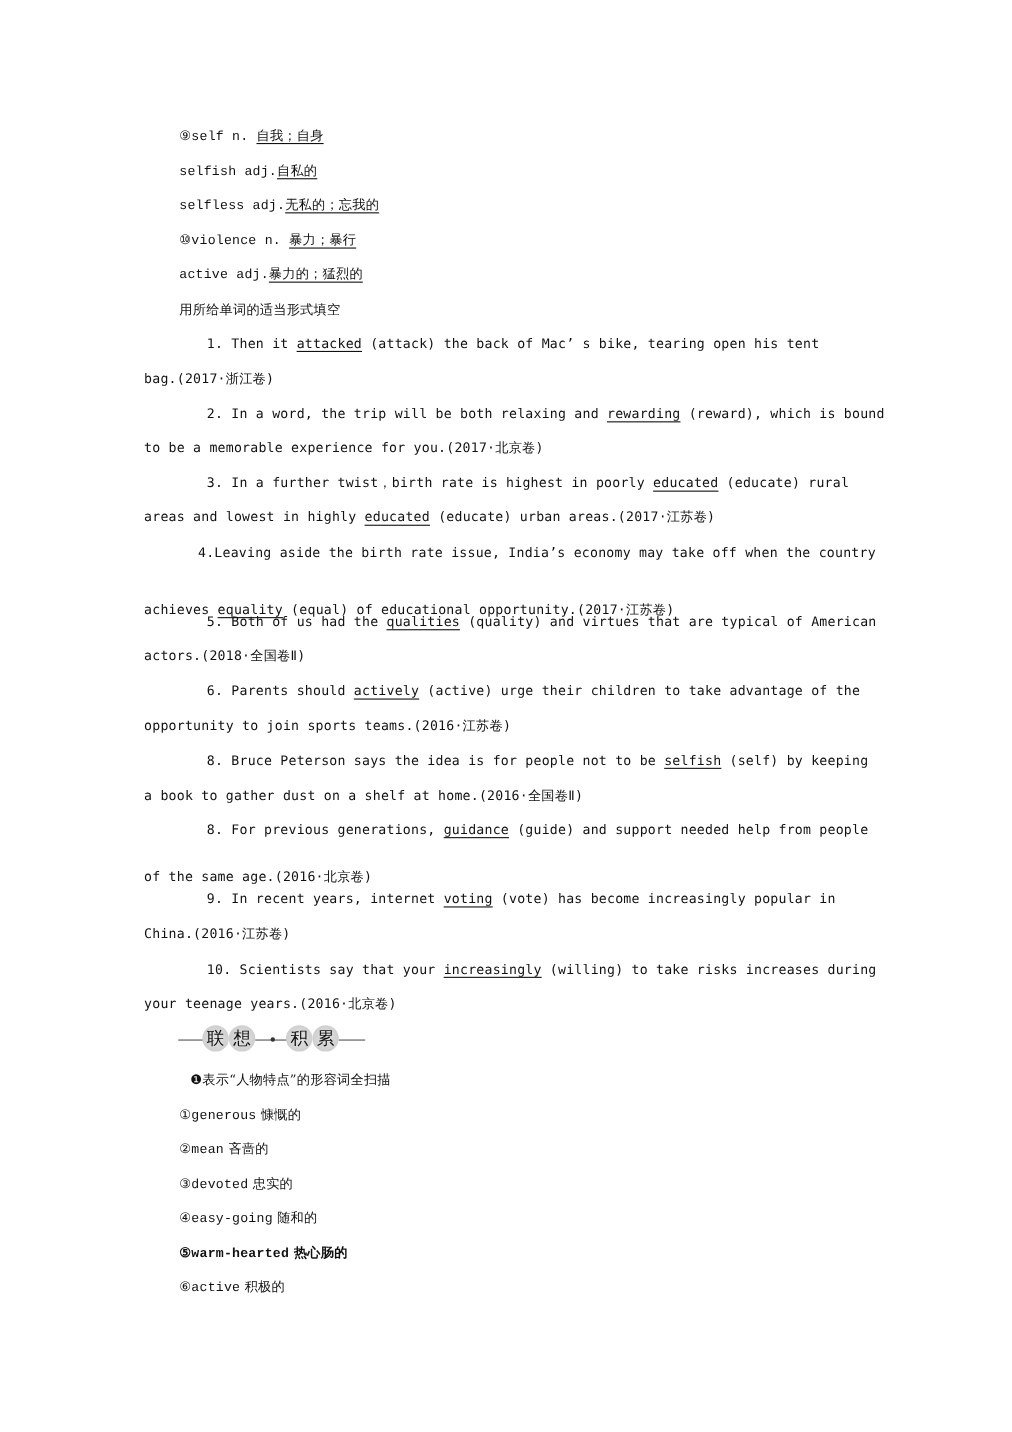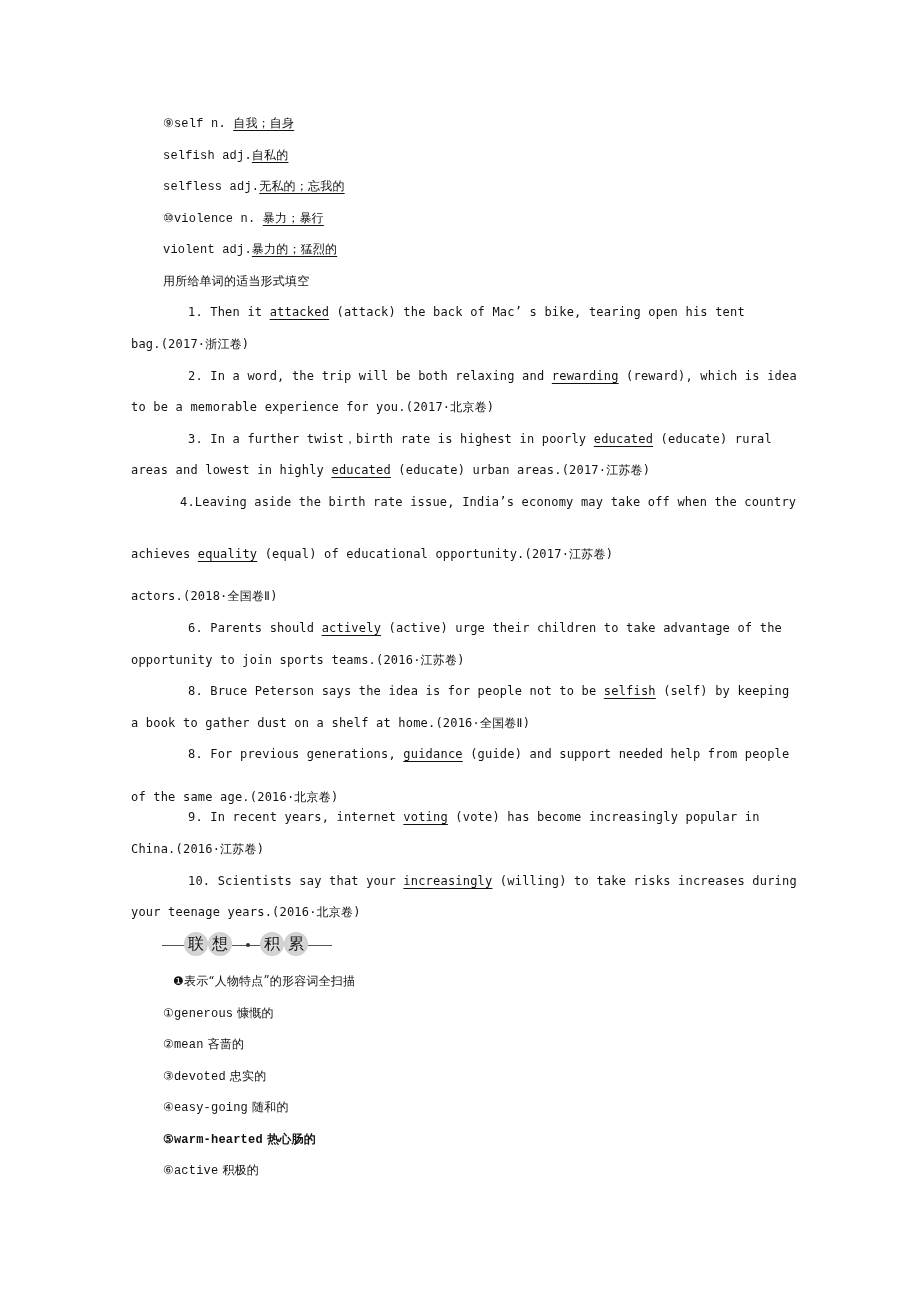--- a/index.html
+++ b/index.html
@@ -38,47 +38,50 @@
   <div class="line" style="left:163px;top:145px;">
     <span class="mono">selfish adj.</span><span class="cn u">自私的</span>
   </div>
   <div class="line" style="left:163px;top:176px;">
     <span class="mono">selfless adj.</span><span class="cn u">无私的；忘我的</span>
   </div>
   <div class="line" style="left:163px;top:208px;">
     <span>⑩</span><span class="mono">violence n. </span><span class="cn u">暴力；暴行</span>
   </div>
   <div class="line" style="left:163px;top:239px;">
-    <span class="mono">violent adj.</span><span class="cn u">暴力的；猛烈的</span>
+    <span class="mono">active adj.</span><span class="cn u">暴力的；猛烈的</span>
   </div>
 
   <div class="line cn" style="left:163px;top:271px;">用所给单词的适当形式填空</div>
 
   <div class="line" style="left:188px;top:302px;">
     <span>1. Then it </span><span class="u">attacked</span><span> (attack) the back of Mac’ s bike, tearing open his tent</span>
   </div>
   <div class="line" style="left:131px;top:334px;">bag.(2017·浙江卷)</div>
 
   <div class="line" style="left:188px;top:366px;">
-    <span>2. In a word, the trip will be both relaxing and </span><span class="u">rewarding</span><span> (reward), which is idea</span>
+    <span>2. In a word, the trip will be both relaxing and </span><span class="u">rewarding</span><span> (reward), which is bound</span>
   </div>
   <div class="line" style="left:131px;top:397px;">to be a memorable experience for you.(2017·北京卷)</div>
 
   <div class="line" style="left:188px;top:429px;">
     <span>3. In a further twist，birth rate is highest in poorly </span><span class="u">educated</span><span> (educate) rural</span>
   </div>
   <div class="line" style="left:131px;top:460px;">
     <span>areas and lowest in highly </span><span class="u">educated</span><span> (educate) urban areas.(2017·江苏卷)</span>
   </div>
 
   <div class="line" style="left:180px;top:492px;">4.Leaving aside the birth rate issue, India’s economy may take off when the country</div>
   <div class="line" style="left:131px;top:523px;margin-top:21px;">
     <span>achieves </span><span class="u">equality</span><span> (equal) of educational opportunity.(2017·江苏卷)</span>
   </div>
 
+  <div class="line" style="left:188px;top:555px;">
+    <span>5. Both of us had the </span><span class="u">qualities</span><span> (quality) and virtues that are typical of American</span>
+  </div>
   <div class="line" style="left:131px;top:586px;">actors.(2018·全国卷Ⅱ)</div>
 
   <div class="line" style="left:188px;top:618px;">
     <span>6. Parents should </span><span class="u">actively</span><span> (active) urge their children to take advantage of the</span>
   </div>
   <div class="line" style="left:131px;top:650px;">opportunity to join sports teams.(2016·江苏卷)</div>
 
   <div class="line" style="left:188px;top:681px;">
     <span>8. Bruce Peterson says the idea is for people not to be </span><span class="u">selfish</span><span> (self) by keeping</span>
   </div>

